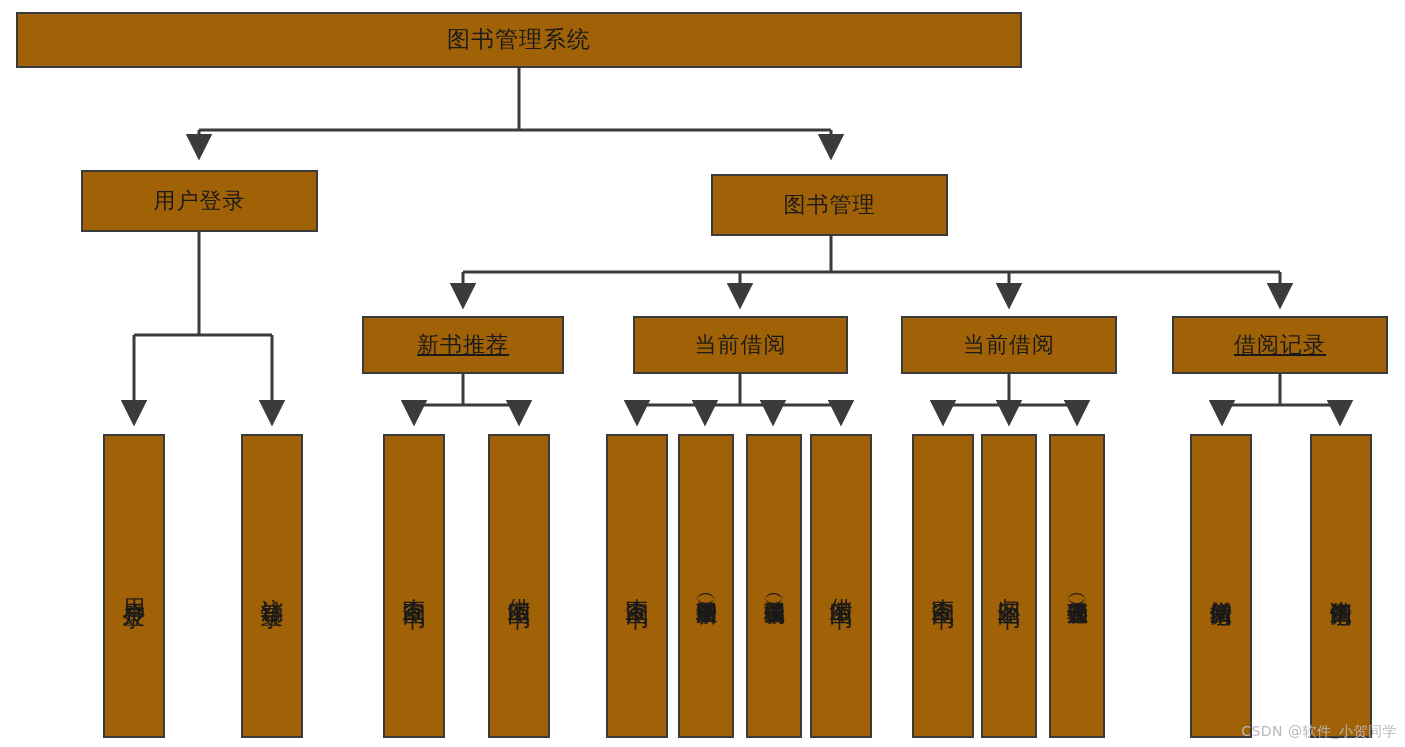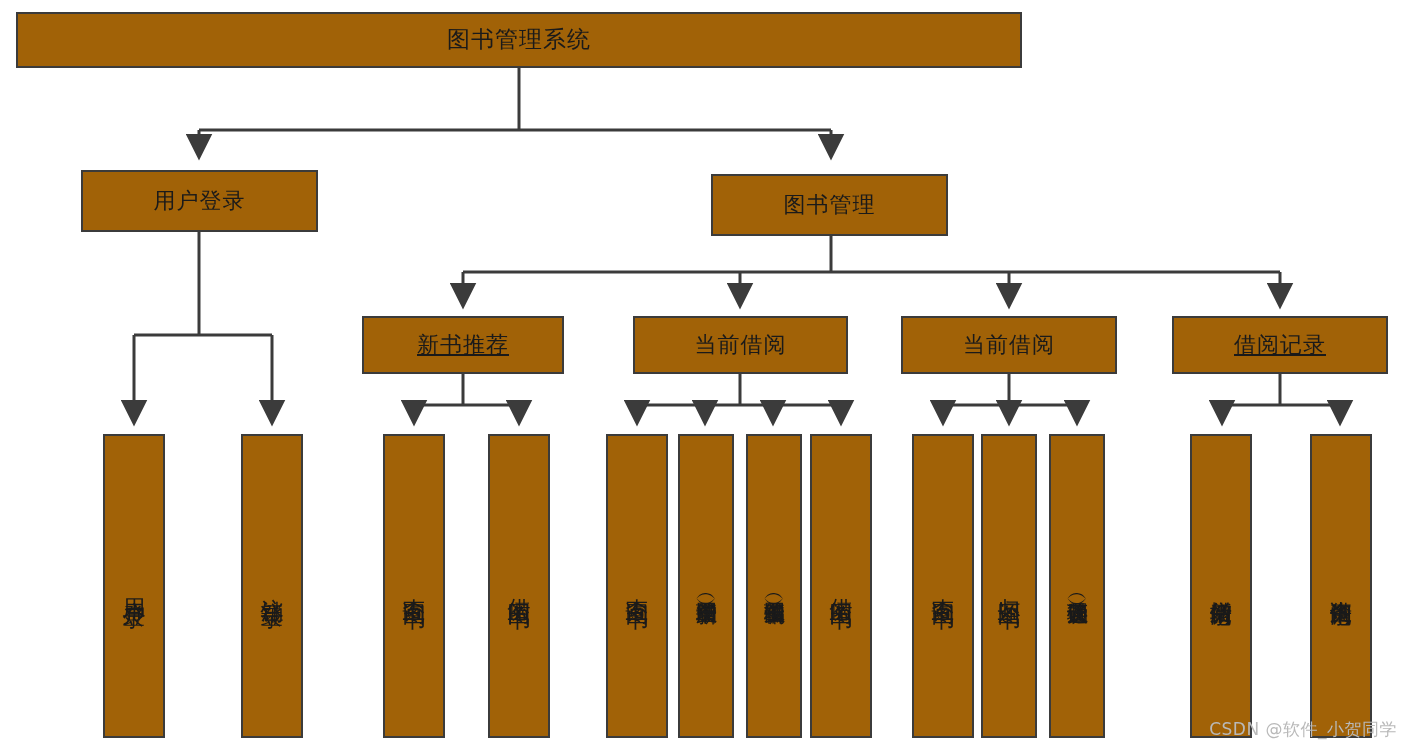--- a/index.html
+++ b/index.html
@@ -53,21 +53,21 @@
     white-space: nowrap;
   }
   .node-v span {
     writing-mode: vertical-rl;
     text-orientation: upright;
   }
   .watermark {
     position: absolute;
     right: 8px;
     bottom: 6px;
-    font-size: 17px;
+    font-size: 14px;
     color: #b9b9b9;
     letter-spacing: 0.5px;
     white-space: nowrap;
   }
 </style>
 </head>
 <body>
 
 <div id="canvas">
 

